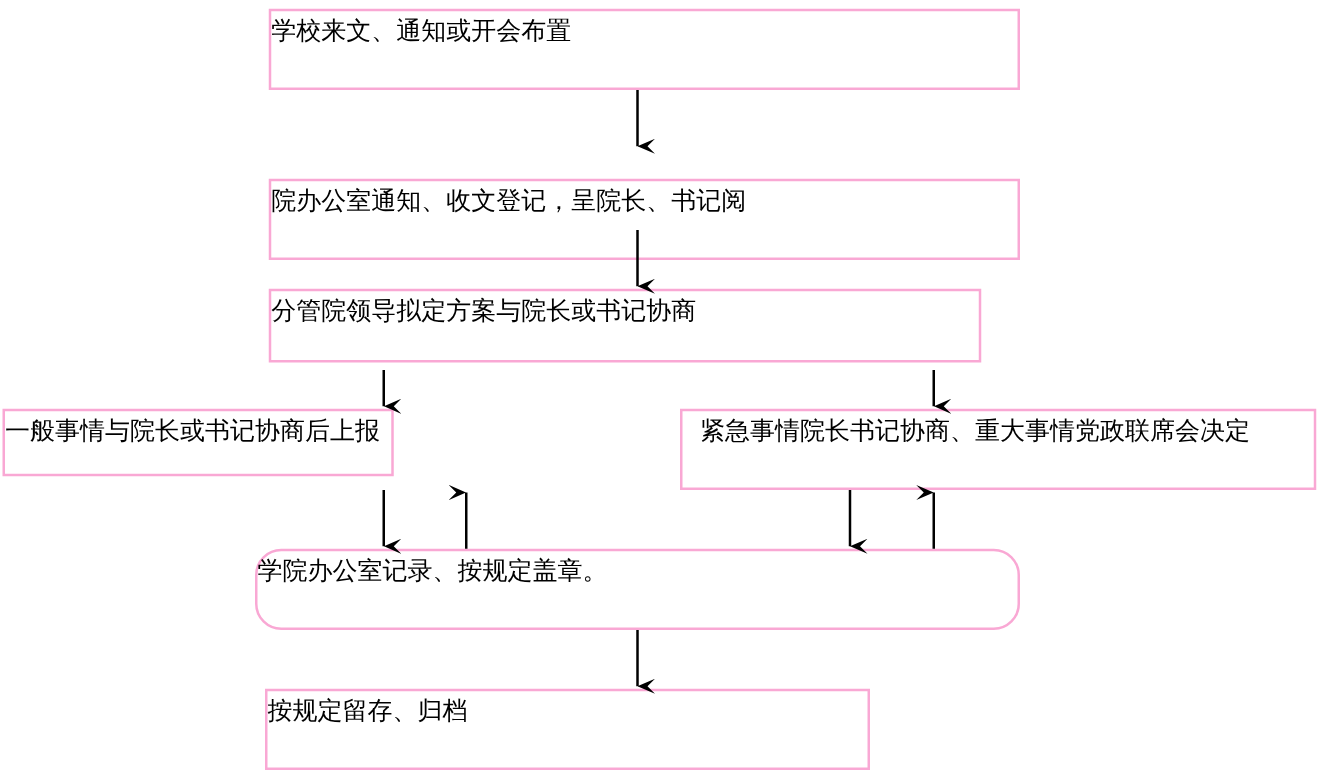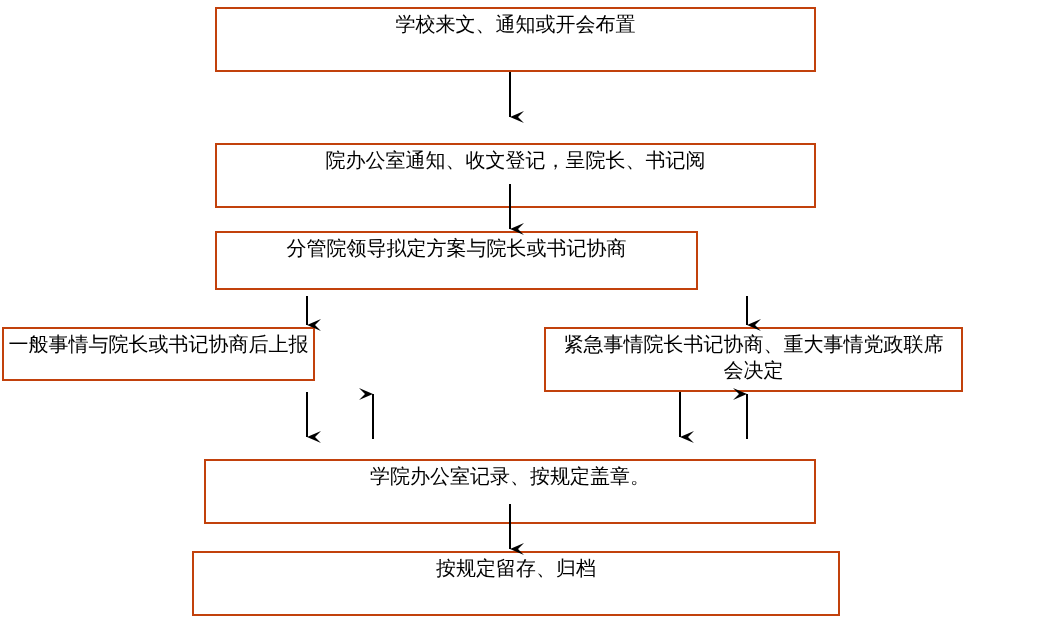--- a/index.html
+++ b/index.html
@@ -1,50 +1,50 @@
 <!DOCTYPE html>
 <html><head>
   <meta charset="utf-8">
   <style>
     html, body { margin: 0; padding: 0; background: #ffffff; }
     body { width: 1054px; height: 618px; position: relative; overflow: hidden;
            font-family: "DejaVu Serif", "Liberation Serif", serif; }
-    .box { position: absolute; box-sizing: border-box; border: 2px solid #c2410c;
-           background: #fff; text-align: center; color: #000;
+    .box { position: absolute; box-sizing: border-box; border: 2px solid #f9a8d4;
+           background: #fff; text-align: left; color: #000;
            font-size: 20px; line-height: 26px; padding-top: 2px; }
     svg.arrows { position: absolute; left: 0; top: 0; width: 1054px; height: 618px; pointer-events: none; }
   </style>
 </head>
 <body>
 
 <div class="box" style="left:215px; top:7px; width:601px; height:65px;">
   <span>学校来文、通知或开会布置</span>
 </div>
 
 <div class="box" style="left:215px; top:119px; width:601px; height:65px;margin-top:24px;">
   <span>院办公室通知、收文登记，呈院长、书记阅</span>
 </div>
 
-<div class="box" style="left:215px; top:231px; width:483px; height:59px;">
+<div class="box" style="left:215px; top:231px; width:570px; height:59px;">
   <span>分管院领导拟定方案与院长或书记协商</span>
 </div>
 
 <div class="box" style="left:2px; top:327px; width:313px; height:54px;">
   <span>一般事情与院长或书记协商后上报</span>
 </div>
 
-<div class="box" style="left:544px; top:327px; width:419px; height:65px; padding-left:14px; padding-right:14px;">
+<div class="box" style="left:544px; top:327px; width:509px; height:65px; padding-left:14px; padding-right:14px;">
   <span>紧急事情院长书记协商、重大事情党政联席会决定</span>
 </div>
 
-<div class="box" style="left:204px; top:459px; width:612px; height:65px;">
+<div class="box" style="left:204px; top:439px; width:612px; height:65px;border-radius:21px;">
   <span>学院办公室记录、按规定盖章。</span>
 </div>
 
-<div class="box" style="left:192px; top:551px; width:648px; height:65px;">
+<div class="box" style="left:212px; top:551px; width:484px; height:65px;">
   <span>按规定留存、归档</span>
 </div>
 
 <svg class="arrows" viewBox="0 0 1054 618">
   <defs>
     <marker id="ah" viewBox="0 0 12 14" refX="6" refY="14" markerWidth="12" markerHeight="14" markerUnits="userSpaceOnUse" orient="auto-start-reverse">
       <path d="M0,0 L6,14 L12,0 L6,6 Z" fill="#000"></path>
     </marker>
   </defs>
   <g id="edge-group" stroke="#000" stroke-width="2" fill="none">

